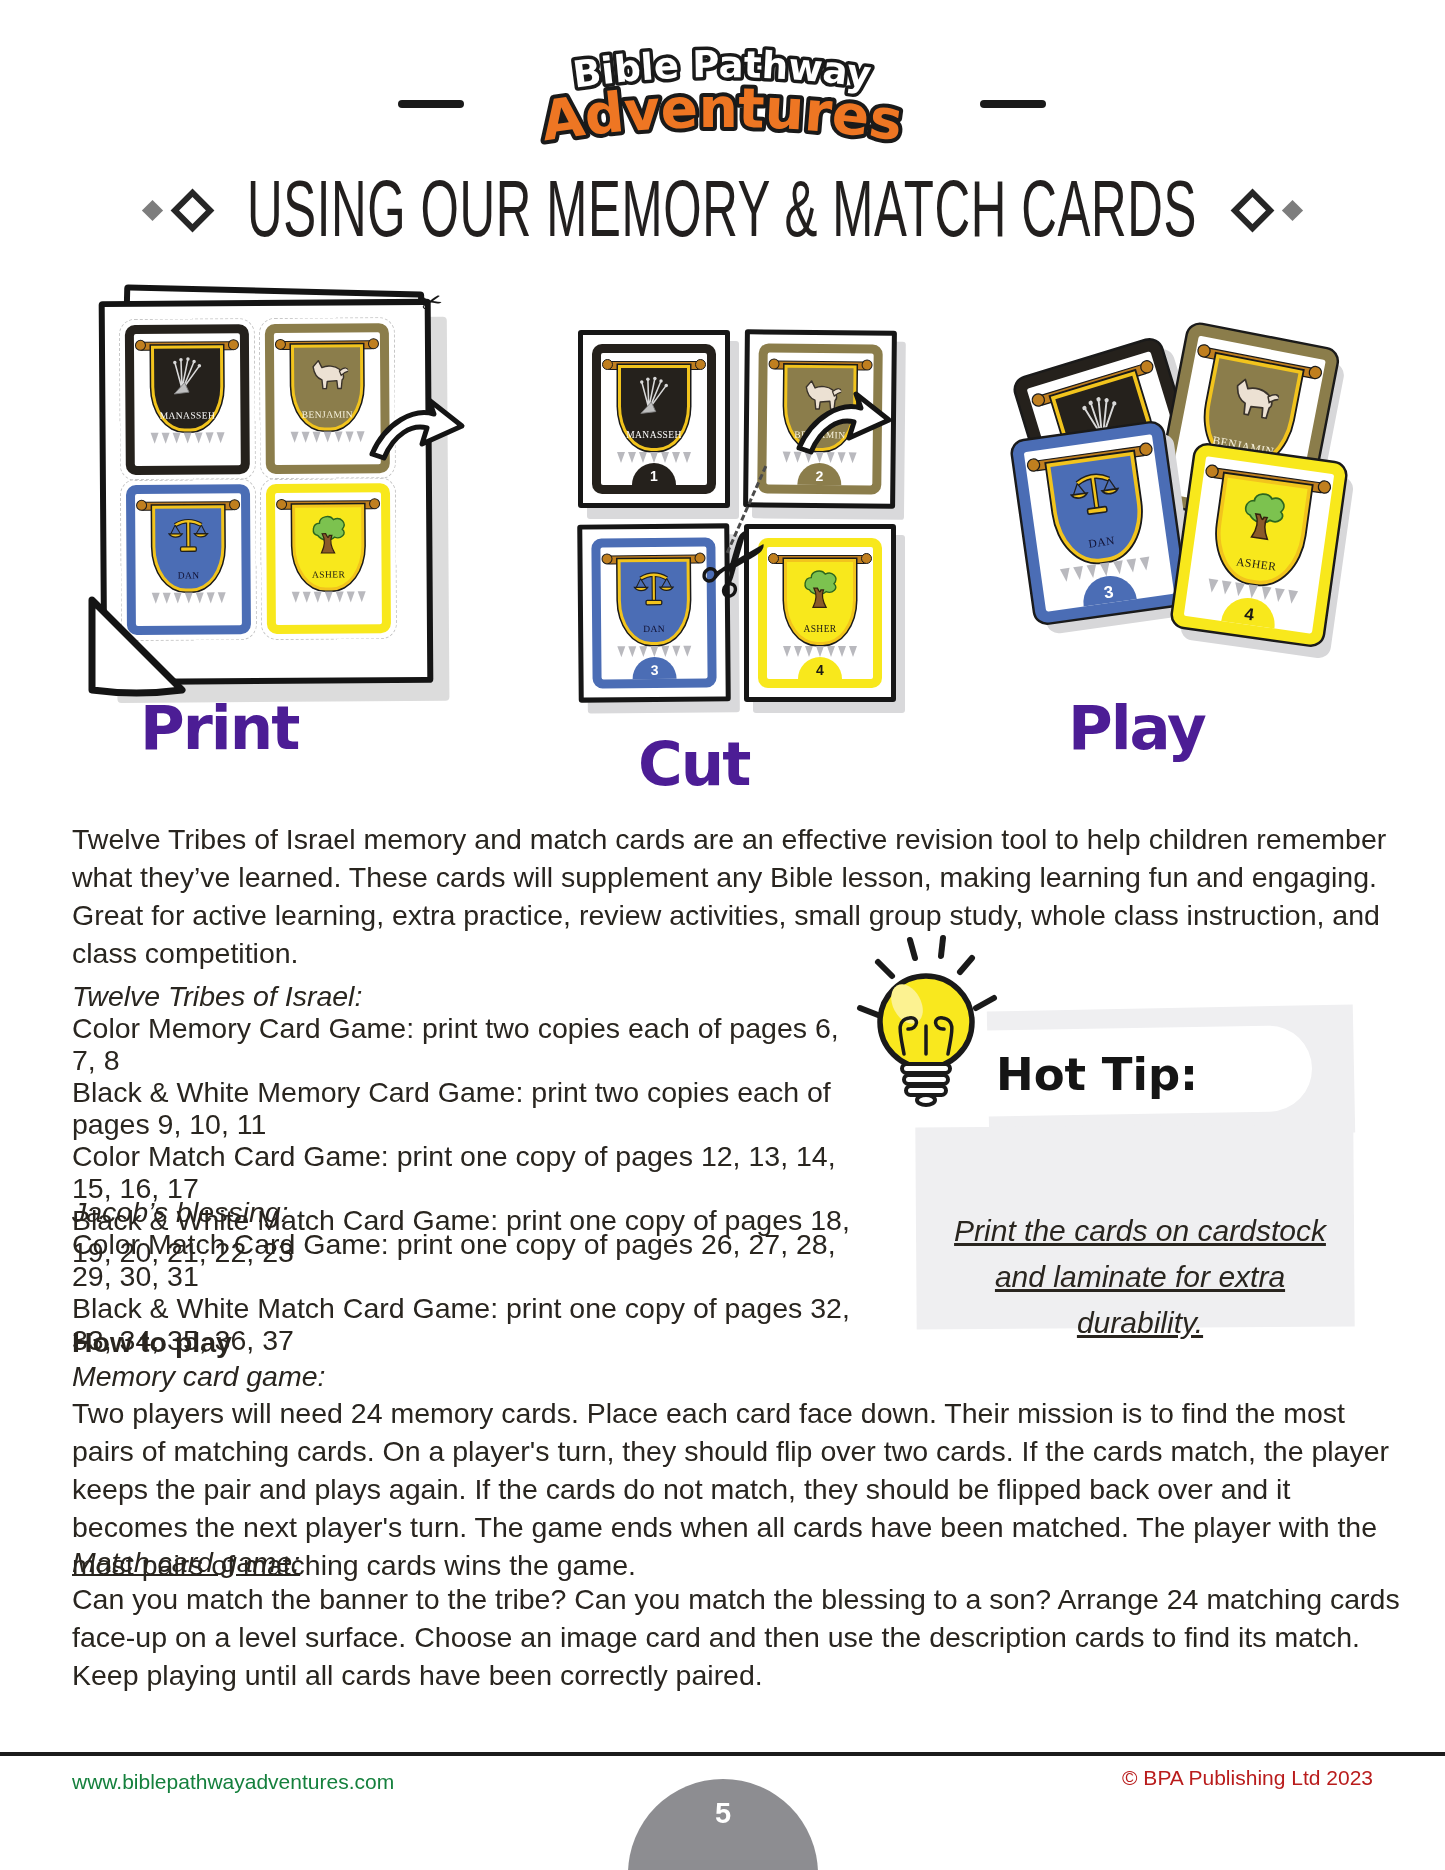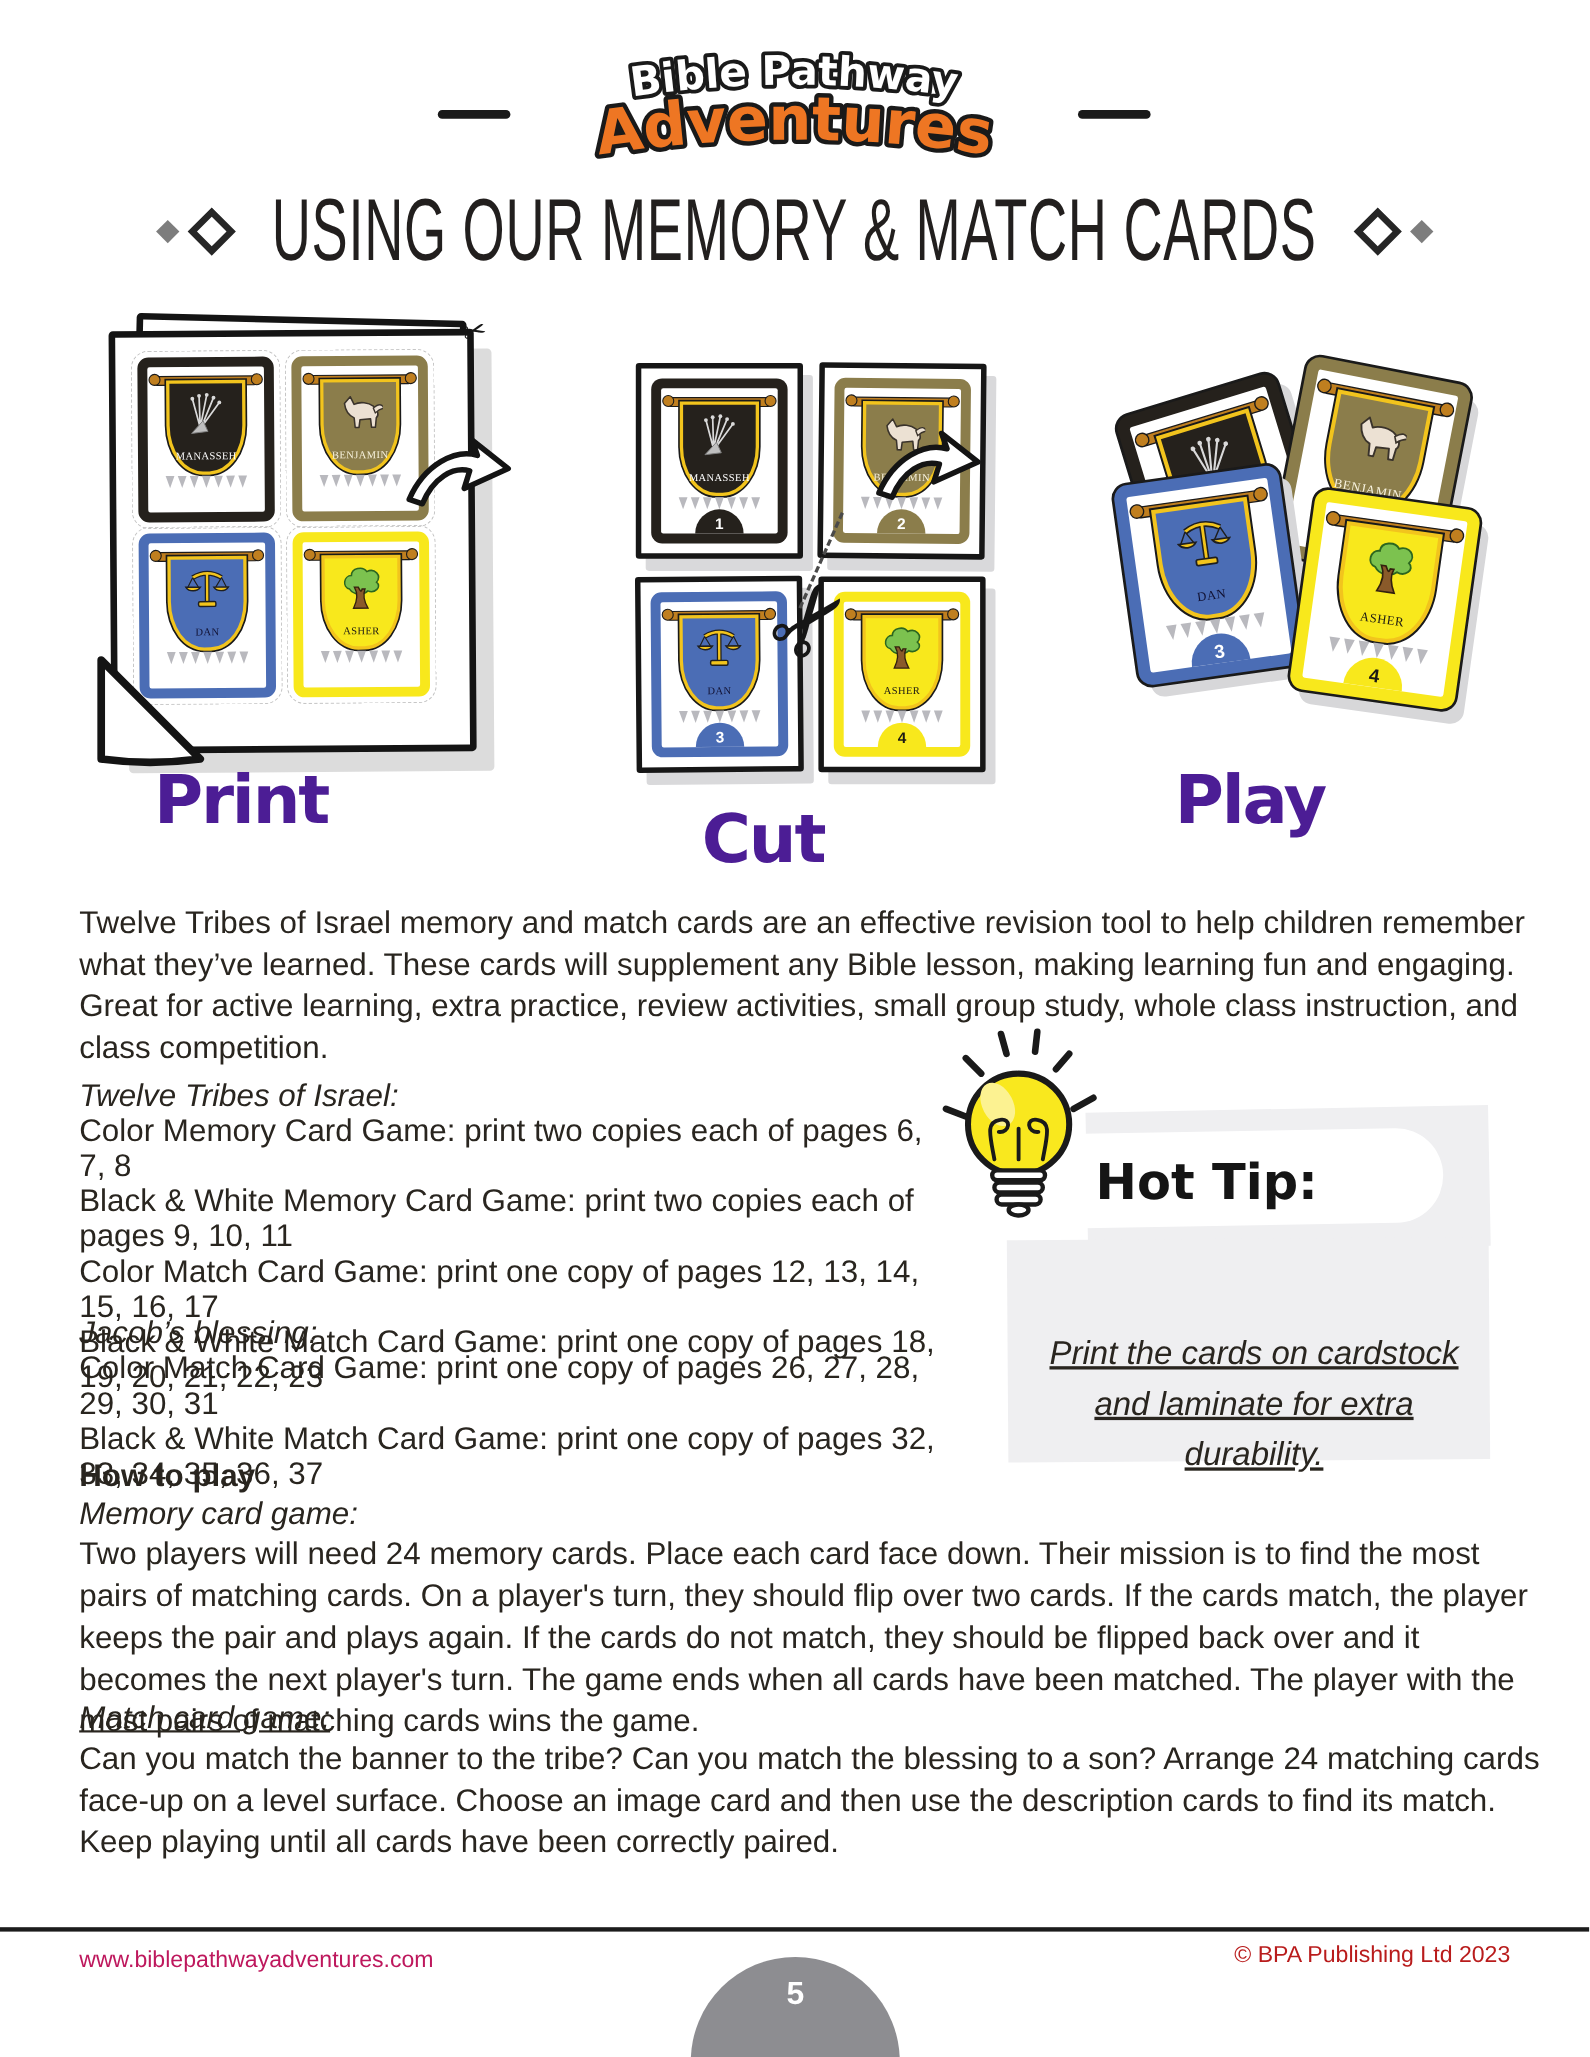--- a/index.html
+++ b/index.html
@@ -89,21 +89,21 @@
   .tip-band{position:absolute;left:960px;top:1028px;width:352px;height:86px;background:#fff;
             border-radius:12px 44px 44px 12px;transform:rotate(-1deg);}
   .tip-label{position:absolute;left:996px;top:1048px;font-family:"DejaVu Sans",sans-serif;font-weight:800;
              font-size:45px;letter-spacing:0;color:#151515;}
   .tip-text{position:absolute;left:938px;top:1208px;width:404px;text-align:center;font-style:italic;
             font-size:30px;line-height:46px;color:#29251f;text-decoration:underline;}
   .bulb-svg{position:absolute;left:846px;top:928px;z-index:3;}
 
   
   .footer-rule{position:absolute;left:0;top:1752px;width:1445px;height:4px;background:#1c1c1c;}
-  .footer-left{position:absolute;left:72px;top:1766px;font-size:21px;line-height:32px;color:#be185d;}
+  .footer-left{position:absolute;left:72px;top:1766px;font-size:21px;line-height:32px;color:#15803d;}
   .footer-right{position:absolute;right:72px;top:1766px;font-size:21px;color:#b91c1c;text-align:center;}
   .page-dome{position:absolute;left:628px;top:1779px;width:190px;height:140px;background:var(--dome,#8d8d91);
              border-radius:95px 95px 0 0;display:flex;justify-content:center;}
   .page-dome .pnum{margin-top:18px;color:#fff;font-weight:bold;font-size:29px;}
 </style>
 </head>
 <body>
 
 <div class="page">
 

